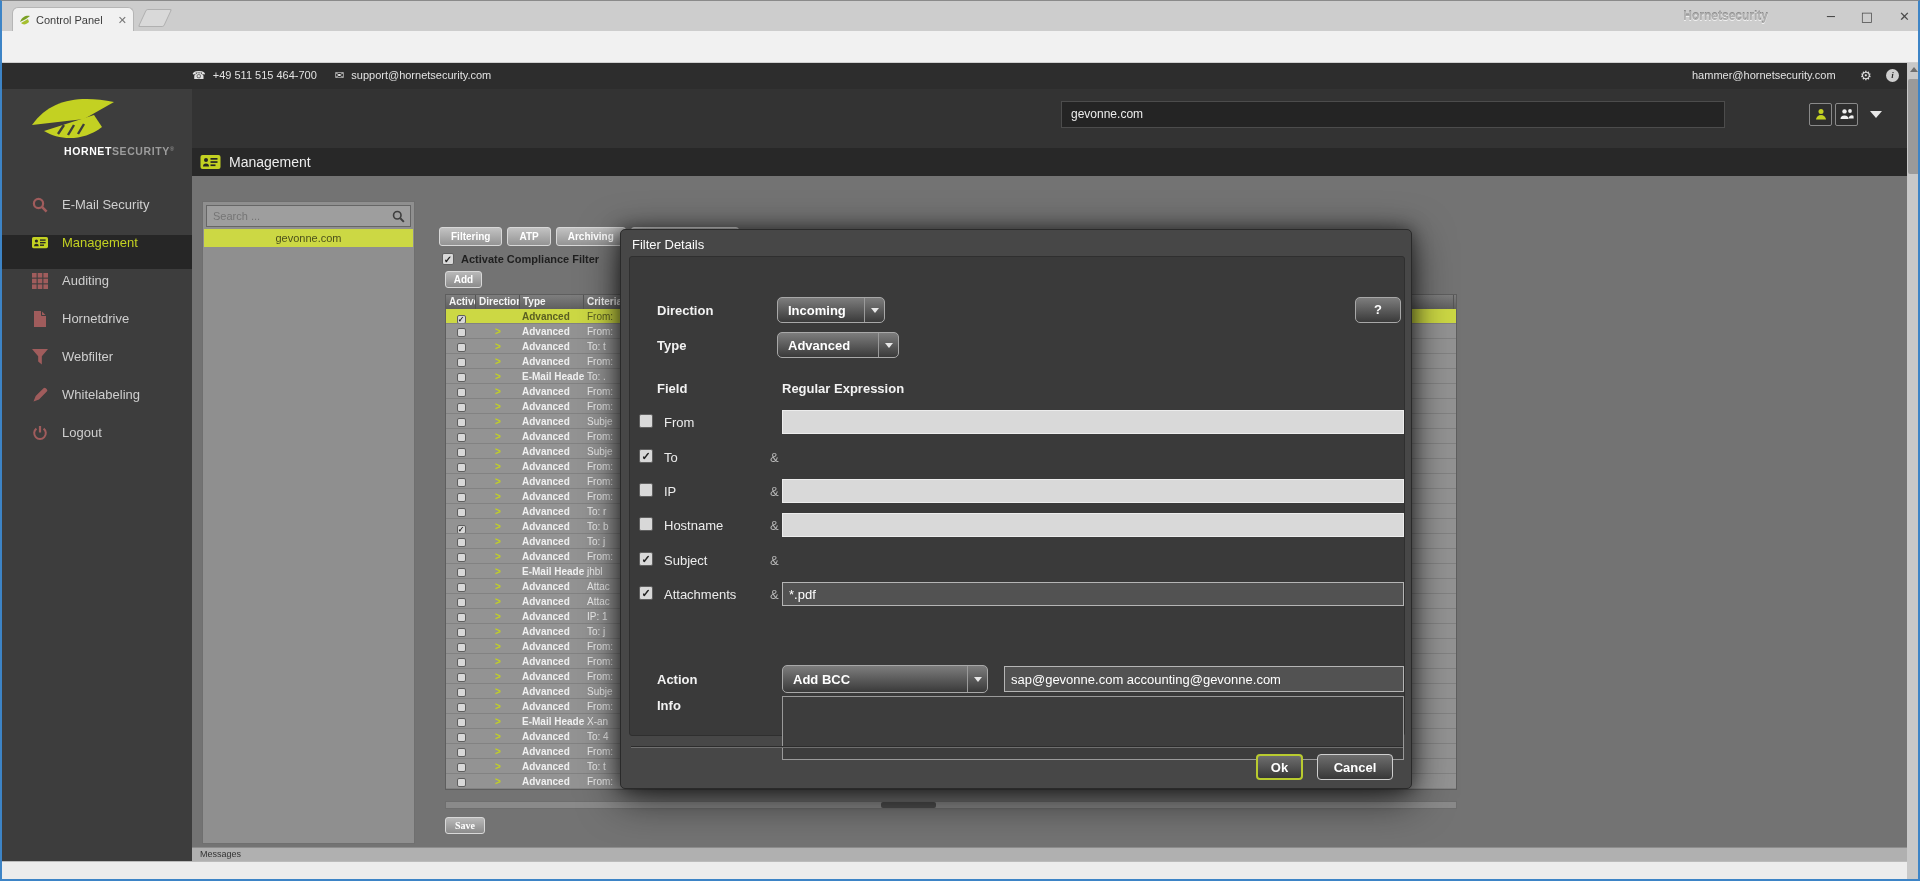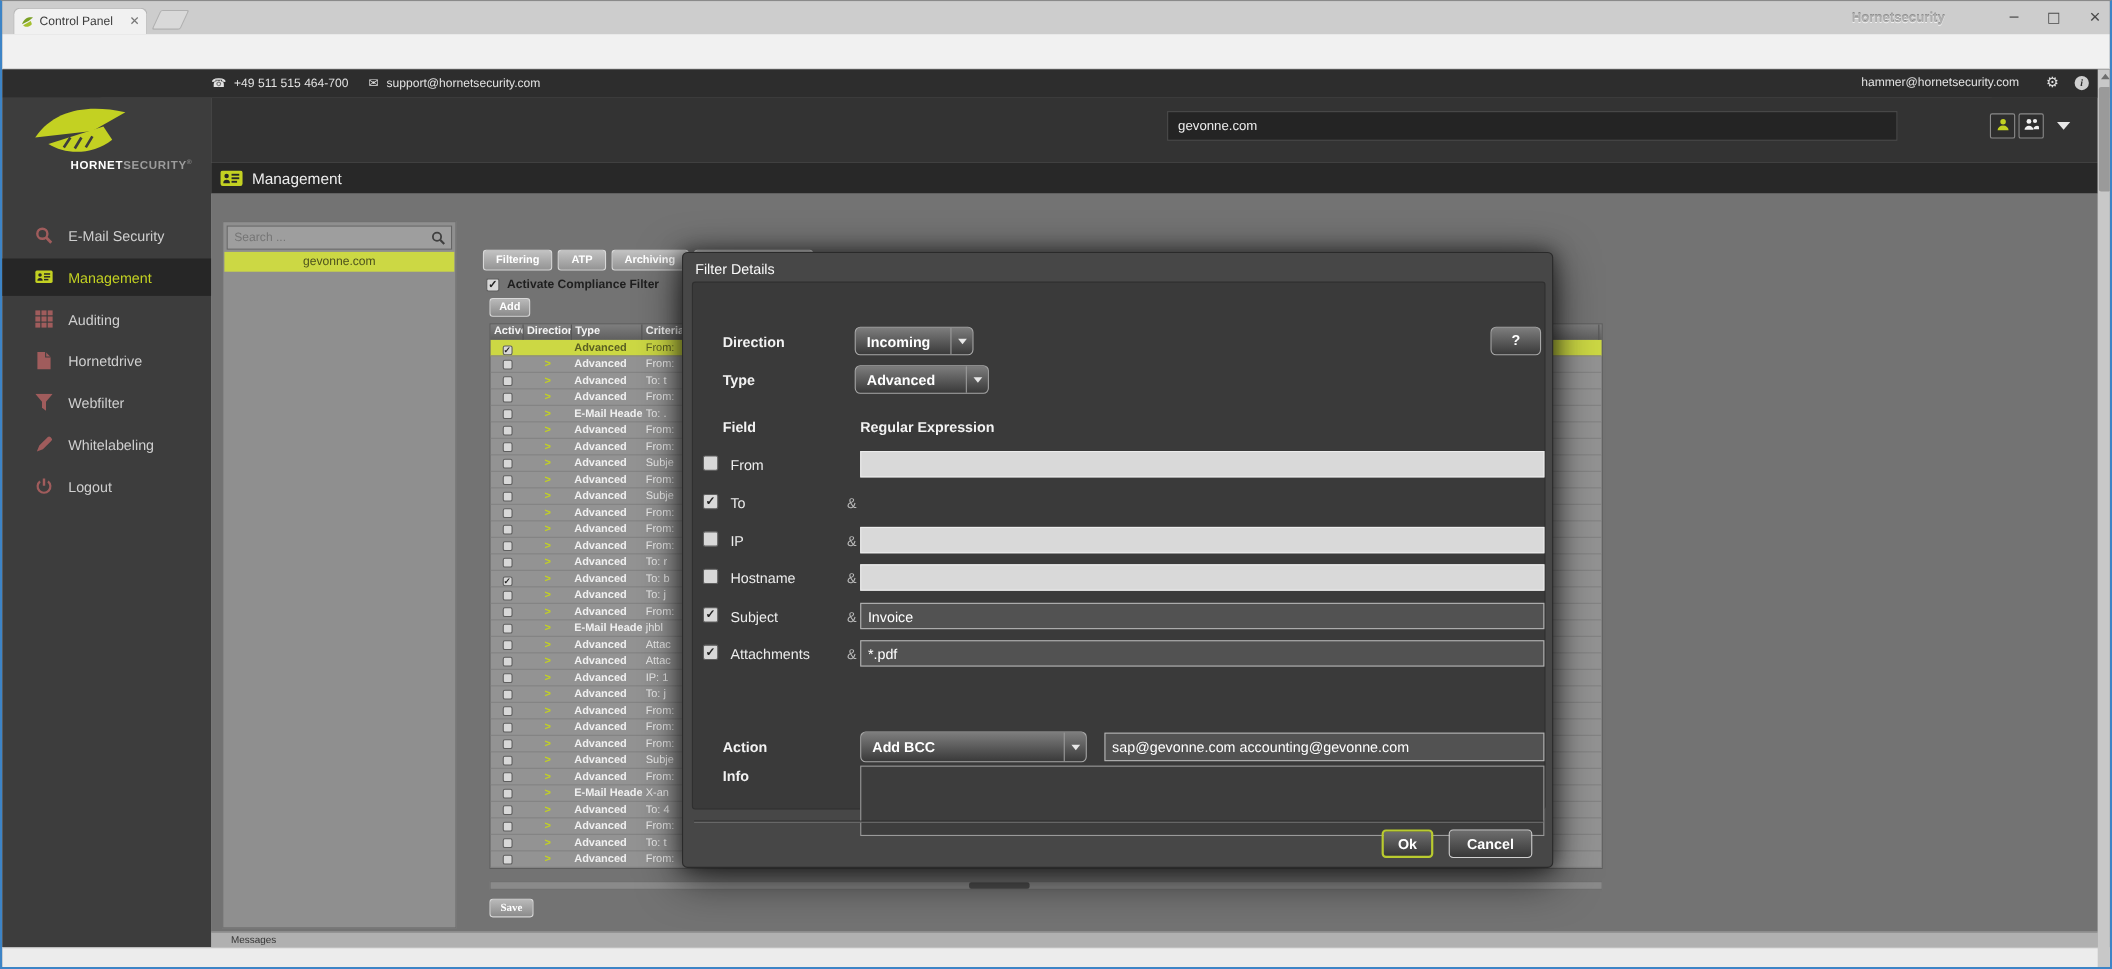--- a/index.html
+++ b/index.html
@@ -33,21 +33,21 @@
   .contactbar .glyph { font-family:"DejaVu Sans",sans-serif; margin-right:4px; }
   .infocircle { display:inline-block; width:13px; height:13px; border-radius:50%; background:#cfcfcf; color:#2d2d2d;
                 font-size:9px; font-weight:bold; text-align:center; line-height:13px; font-family:"Liberation Serif",serif; font-style:italic; }
 
   
   .sidebar { left:0; top:88px; width:190px; height:772px; background:#3d3d3d; }
   .logo-svg { position:absolute; left:26px; top:4px; }
   .logotext { position:absolute; left:62px; top:56px; font-size:10.5px; letter-spacing:0.6px; }
   .logotext b { color:#fff; } .logotext span { color:#9c9c9c; font-weight:bold; } .logotext sup { color:#9c9c9c; font-size:6px; }
   .navlist { position:absolute; left:0; top:108px; width:100%; }
-  .navitem { position:relative; height:34px; display:flex; align-items:center; padding-left:30px; gap:14px; cursor:pointer; margin-bottom:4px; }
+  .navitem { position:relative; height:34px; display:flex; padding-left:30px; gap:14px; cursor:pointer; margin-bottom:4px; }
   .navitem .nicon { width:16px; height:16px; color:#a05c5c; flex:0 0 16px; }
   .navitem .nlabel { font-size:13px; color:#cfcfcf; }
   .navitem.active { background:#262626; }
   .navitem.active .nlabel { color:#c3d122; }
 
   
   .appheader { left:190px; top:88px; width:1715px; height:59px; background:#333; }
   .domainfield { position:absolute; left:869px; top:12px; width:664px; height:27px; background:#242424; border:1px solid #4c4c4c;
                  color:#ececec; font-size:12px; line-height:25px; padding-left:9px; }
   .iconbox { position:absolute; top:14px; width:23px; height:23px; border:1px solid #8a8a8a; border-radius:2px; background:#2e2e2e; text-align:center; line-height:21px; }
@@ -87,21 +87,21 @@
   .tc { overflow:hidden; white-space:nowrap; line-height:15px; }
   .c1 { width:30px; text-align:center; } .c2 { width:44px; text-align:center; color:#c3d122; font-size:10px; font-weight:bold; }
   .c3 { width:64px; font-size:10px; font-weight:bold; color:#f0f0f0; padding-left:2px; }
   .c4 { width:870px; font-size:10px; color:#ececec; padding-left:3px; }
   .cb.small { width:9px; height:9px; font-size:8px; line-height:8px; margin-top:2px; }
 
   .hscroll { position:absolute; left:253px; top:625px; width:1012px; height:8px; background:#8a8a8a; border:1px solid #6e6e6e; }
   .hscroll .thumb { position:absolute; left:435px; top:0; width:55px; height:6px; background:#4e4e4e; border-radius:2px; }
 
   
-  .messagesbar { left:190px; top:846px; width:1715px; height:14px; background:#b0b0b0; border-top:1px solid #8d8d8d; font-size:9px; color:#333; padding-left:18px; line-height:13px; }
+  .messagesbar { left:190px; top:846px; width:1715px; height:14px; background:#b0b0b0; border-top:1px solid #8d8d8d; font-size:9px; color:#333; padding-left:8px; line-height:13px; }
   .bottomstrip { left:0; top:860px; width:100%; height:19px; background:#ececec; border-top:1px solid #bbb; }
 
   
   .vscroll { left:1905px; top:62px; width:13px; height:817px; background:#c8c8c8; }
   .vscroll .up { position:absolute; top:4px; left:3px; width:0; height:0; border-left:4px solid transparent; border-right:4px solid transparent; border-bottom:5px solid #6e6e6e; }
   .vscroll .thumb { position:absolute; top:16px; left:1px; width:11px; height:95px; background:#9a9a9a; border-radius:2px; }
 
   
   .modal { left:618px; top:228px; width:792px; height:560px; background:#474747; border:1px solid #2a2a2a; border-radius:5px;
            box-shadow:0 10px 40px rgba(0,0,0,.65), 0 0 18px rgba(0,0,0,.5); z-index:50; }
@@ -584,21 +584,20 @@
       <div class="frow" style="top:256px">
         <span class="cb cbx"></span>
         <span class="flabel">Hostname</span>
         <span class="amp">&amp;</span>
         <input class="fin" value="" style="">
       </div>
       <div class="frow" style="top:291px">
         <span class="cb cbx checked"></span>
         <span class="flabel">Subject</span>
         <span class="amp">&amp;</span>
-        <input class="fin dark" value="Invoice" style="">
       </div>
       <div class="frow" style="top:325px">
         <span class="cb cbx checked"></span>
         <span class="flabel">Attachments</span>
         <span class="amp">&amp;</span>
         <input class="fin dark" value="*.pdf" style="">
       </div>
 
       <span class="mlabel" style="top:415px">Action</span>
       <div class="dd" style="left:152px; top:408px; width:206px; height:28px">

